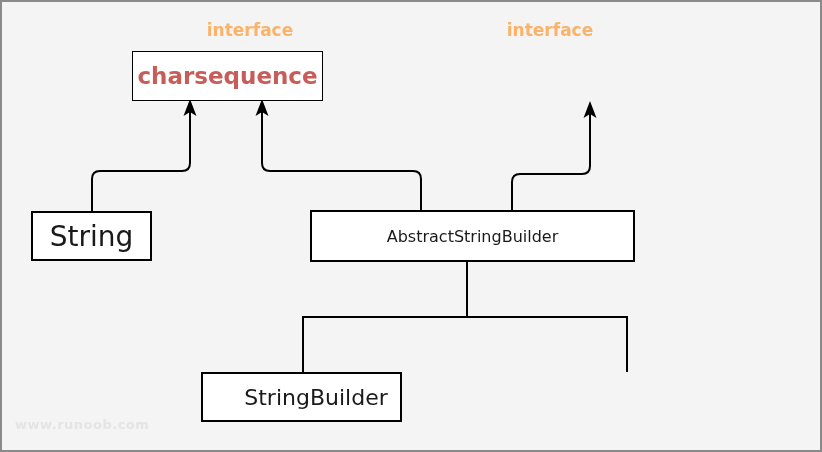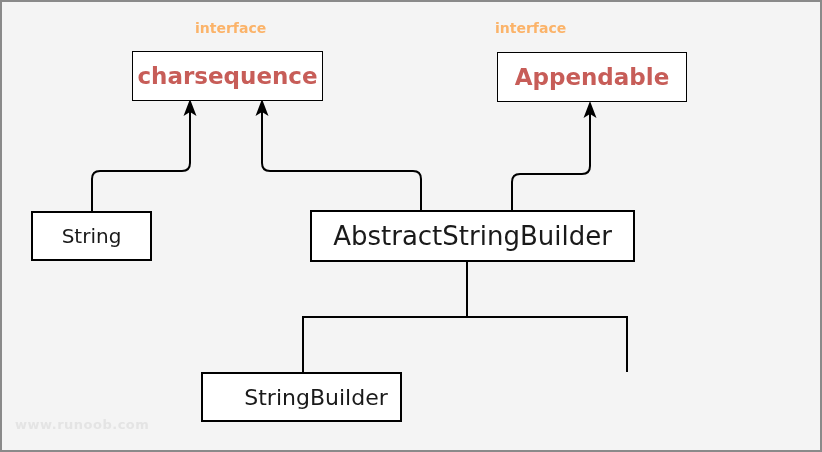--- a/index.html
+++ b/index.html
@@ -43,29 +43,30 @@
     border-width: 1.5px;
     color: var(--interface-text, #c75d58);
     font-weight: 600;
   }
   .class-box {
     color: var(--class-text, #1a1a1a);
     font-weight: 500;
   }
   .box-charsequence        { left: 130px; top: 49px;  width: 191px; height: 50px; font-size: 23px; }
   .box-appendable          { left: 495px; top: 50px;  width: 190px; height: 50px; font-size: 23px; }
-  .box-string              { left: 29px;  top: 209px; width: 121px; height: 50px; font-size: 20px; }
-  .box-abstract            { left: 308px; top: 208px; width: 325px; height: 52px; font-size: 26px; }
+  .box-string              { left: 29px;  top: 209px; width: 121px; height: 50px; font-size: 28px; }
+  .box-abstract            { left: 308px; top: 208px; width: 325px; height: 52px; font-size: 16px; }
   .box-stringbuilder       { left: 199px; top: 370px; width: 201px; height: 50px; font-size: 22px; padding-left: 29px; }
   .box-stringbuffer        { left: 524px; top: 370px; width: 201px; height: 50px; font-size: 22px; }
   .iface-label {
     position: absolute;
     top: 18px;
     width: 110px;
-    font-size: 14px;
+    text-align: center;
+    font-size: 17px;
     font-weight: bold;
     color: var(--interface-label, #fbb369);
   }
   .iface-label-left  { left: 193px; }
   .iface-label-right { left: 493px; }
   .watermark {
     position: absolute;
     left: 13px;
     bottom: 18px;
     font-size: 13px;
@@ -92,21 +93,20 @@
 
     <path d="M 465 260 L 465 315 M 301 370 L 301 315 L 625 315 L 625 370"></path>
   </svg>
 
   <div class="iface-label iface-label-left">interface</div>
 
   <div class="iface-label iface-label-right">interface</div>
 
   <div class="box iface-box box-charsequence">charsequence</div>
 
-  <div class="box iface-box box-appendable">Appendable</div>
 
   <div class="box class-box box-string">String</div>
 
   <div class="box class-box box-abstract">AbstractStringBuilder</div>
 
   <div class="box class-box box-stringbuilder">StringBuilder</div>
 
 
   <div class="watermark">www.runoob.com</div>
 

